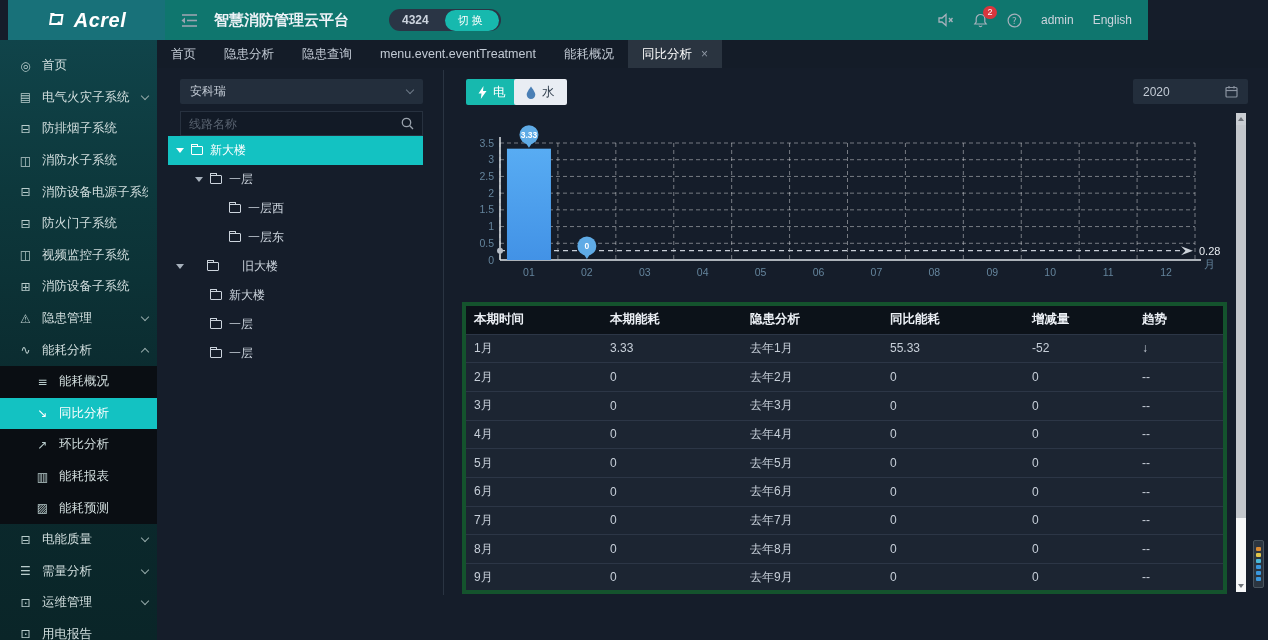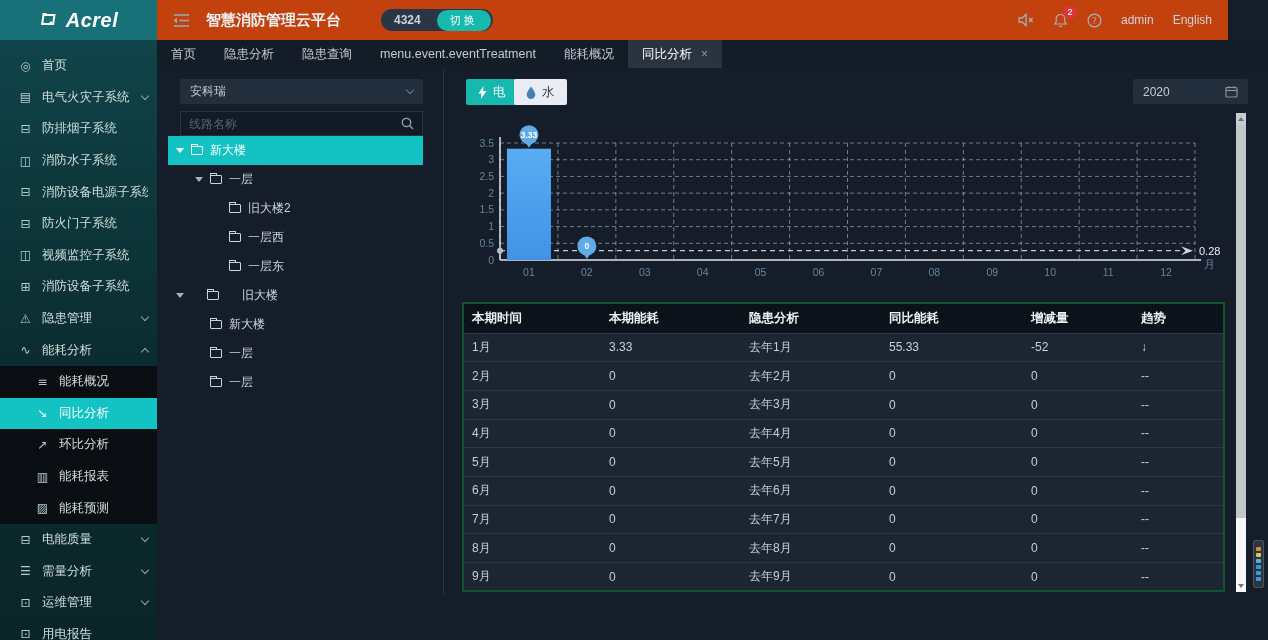--- a/index.html
+++ b/index.html
@@ -1,21 +1,21 @@
 <!DOCTYPE html>
 <html><head>
 <meta charset="utf-8">
 <style>
   *{box-sizing:border-box}
   body{margin:0;width:1268px;height:640px;overflow:hidden;background:#151d2a;
        font-family:"Liberation Sans","DejaVu Sans",sans-serif}
   #app{position:relative;width:1268px;height:640px}
 
   
-  #header{position:absolute;left:0;top:0;width:1228px;height:40px;background:#c2410c;display:flex}
+  #header{position:absolute;left:8px;top:0;width:1140px;height:40px;background:#0f766e;display:flex}
   #logo{width:157px;height:40px;background:#187179;display:flex;align-items:center;justify-content:center;gap:7px}
   #logo .logo-text{color:#fff;font-weight:bold;font-style:italic;font-size:20px;letter-spacing:.5px}
   .header-main{flex:1;display:flex;align-items:center;padding:0 16px}
   .icon-btn{background:none;border:none;padding:0;cursor:pointer;display:flex;align-items:center}
   .app-title{color:#eef2f7;font-size:15px;font-weight:bold;margin:0 0 0 16px}
   .station-pill{display:flex;align-items:center;background:#2a3545;border-radius:12px;height:22px;
                 padding:0 2px 0 13px;gap:16px;margin-left:40px}
   .station-count{color:#ccd4de;font-size:12px;font-weight:bold}
   .switch-btn{background:#17b9ae;color:#fff;border:none;border-radius:11px;height:21px;padding:0 13px;
               font-size:11px;letter-spacing:3px;cursor:pointer}
@@ -90,21 +90,21 @@
   .grid{stroke:rgba(255,255,255,.42);stroke-width:1;stroke-dasharray:4 3}
   .axis{stroke:#dfe4ea;stroke-width:1.5}
   .avg{stroke:#c7cdd5;stroke-width:1.2;stroke-dasharray:5 4}
   .ylab,.xlab{fill:#64849c;font-size:10.5px}
   .avglab{fill:#e8ecf1;font-size:11px}
   .unit{fill:#64849c;font-size:11px}
   .pinlab{fill:#fff;font-size:8.5px;font-weight:bold}
 
   
   #data-table{position:absolute;left:305px;top:234px;width:761px;border-collapse:collapse;
-              border:2px solid #14532d;table-layout:fixed}
+              border:4px solid #14532d;table-layout:fixed}
   #data-table th{background:#0c1219;height:30px;text-align:left;padding:0 0 0 8px;font-size:12.5px;
                  color:#edf1f6;font-weight:bold}
   #data-table td{height:28.7px;padding:0 0 0 8px;font-size:12px;color:#c7cfd9;background:#1c2532;
                  border-top:1px solid #2c3646}
   .trend-down{color:#46b37e;font-size:13px}
   .trend-dash{color:#7e8894}
 
   
   #scrollbar{position:absolute;left:1079px;top:45px;width:10px;height:479px;background:#f6f7f8}
   .sb-btn{position:absolute;left:0;width:10px;height:12px;border:none;padding:0;cursor:pointer;
@@ -304,25 +304,20 @@
     <div id="tree-list">
         <div class="tnode selected" style="padding-left: 8px;">
           <span class="caret"></span>
           <span class="folder"></span>
           <span>新大楼</span>
         </div>
         <div class="tnode" style="padding-left: 27px;">
           <span class="caret"></span>
           <span class="folder"></span>
           <span>一层</span>
-        </div>
-        <div class="tnode" style="padding-left: 46px;">
-          <span class="caret-sp"></span>
-          <span class="folder"></span>
-          <span>旧大楼2</span>
         </div>
         <div class="tnode" style="padding-left: 46px;">
           <span class="caret-sp"></span>
           <span class="folder"></span>
           <span>一层西</span>
         </div>
         <div class="tnode" style="padding-left: 46px;">
           <span class="caret-sp"></span>
           <span class="folder"></span>
           <span>一层东</span>

